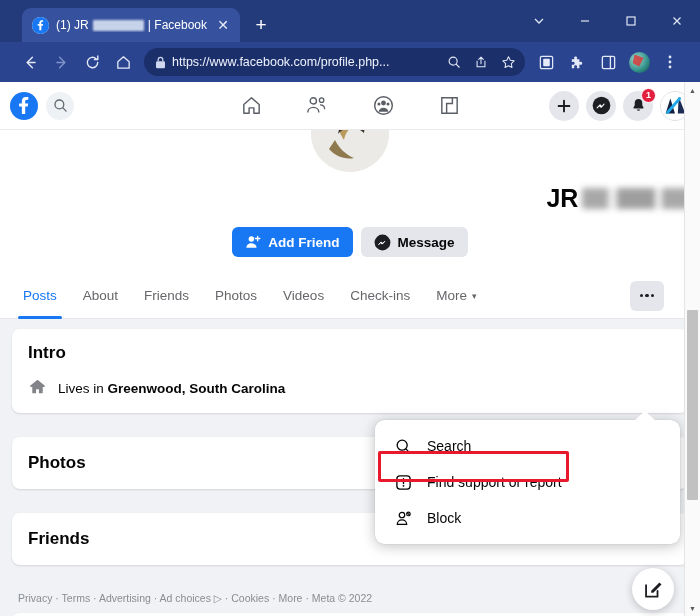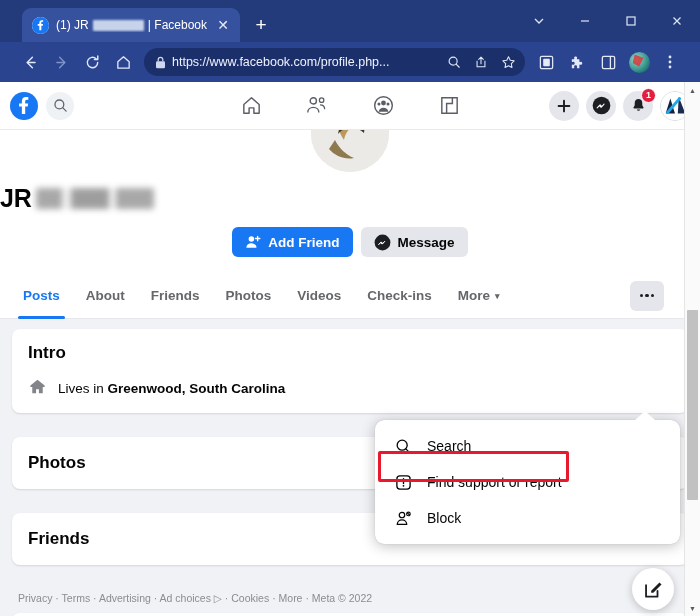--- a/index.html
+++ b/index.html
@@ -144,21 +144,21 @@
     background: #ffffff; text-align: center; position: relative;
     padding-bottom: 0;
   }
   .avatar-big {
     width: 86px; height: 86px; border-radius: 50%; margin: 0 auto;
     margin-top: -40px; border: 4px solid #ffffff; overflow: hidden;
     background: #e9e7e2; position: relative;
   }
   .pname {
     margin-top: 8px; font-size: 25px; font-weight: bold; color: #050505;
-    display: flex; align-items: center; justify-content: flex-start; gap: 4px;
+    display: flex; align-items: center; justify-content: flex-end; gap: 4px;
     letter-spacing: -.2px;
   }
   .redact-name {
     display: inline-block; width: 118px; height: 21px;
     background: linear-gradient(90deg,#9a9a9a 0 22%, #efefef 22% 30%, #8e8e8e 30% 62%, #f2f2f2 62% 68%, #9a9a9a 68% 100%);
     filter: blur(3px); border-radius: 2px; opacity: .85;
   }
   .pbtns {
     margin-top: 14px; display: flex; justify-content: center; gap: 8px;
     padding-bottom: 16px;
@@ -170,21 +170,21 @@
   .btn-primary { background: #1877f2; color: #ffffff; }
   .btn-secondary { background: #e4e6eb; color: #050505; }
 
   
   .tabsrow {
     background: #ffffff; display: flex; align-items: center;
     padding: 0 10px; height: 46px; position: relative;
     border-bottom: 1px solid #e5e7eb;
   }
   .ptab {
-    font-size: 13.5px; color: #65676b; font-weight: bold;
+    font-size: 13.5px; color: #65676b; font-weight: normal;
     padding: 0 13px; height: 46px; display: flex; align-items: center;
     position: relative; white-space: nowrap;
   }
   .ptab.active { color: #1877f2; }
   .ptab.active::after {
     content: ""; position: absolute; left: 8px; right: 8px; bottom: 0;
     height: 3px; background: #1877f2; border-radius: 2px;
   }
   .caret { font-size: 9px; margin-left: 5px; }
   .dots-btn {

